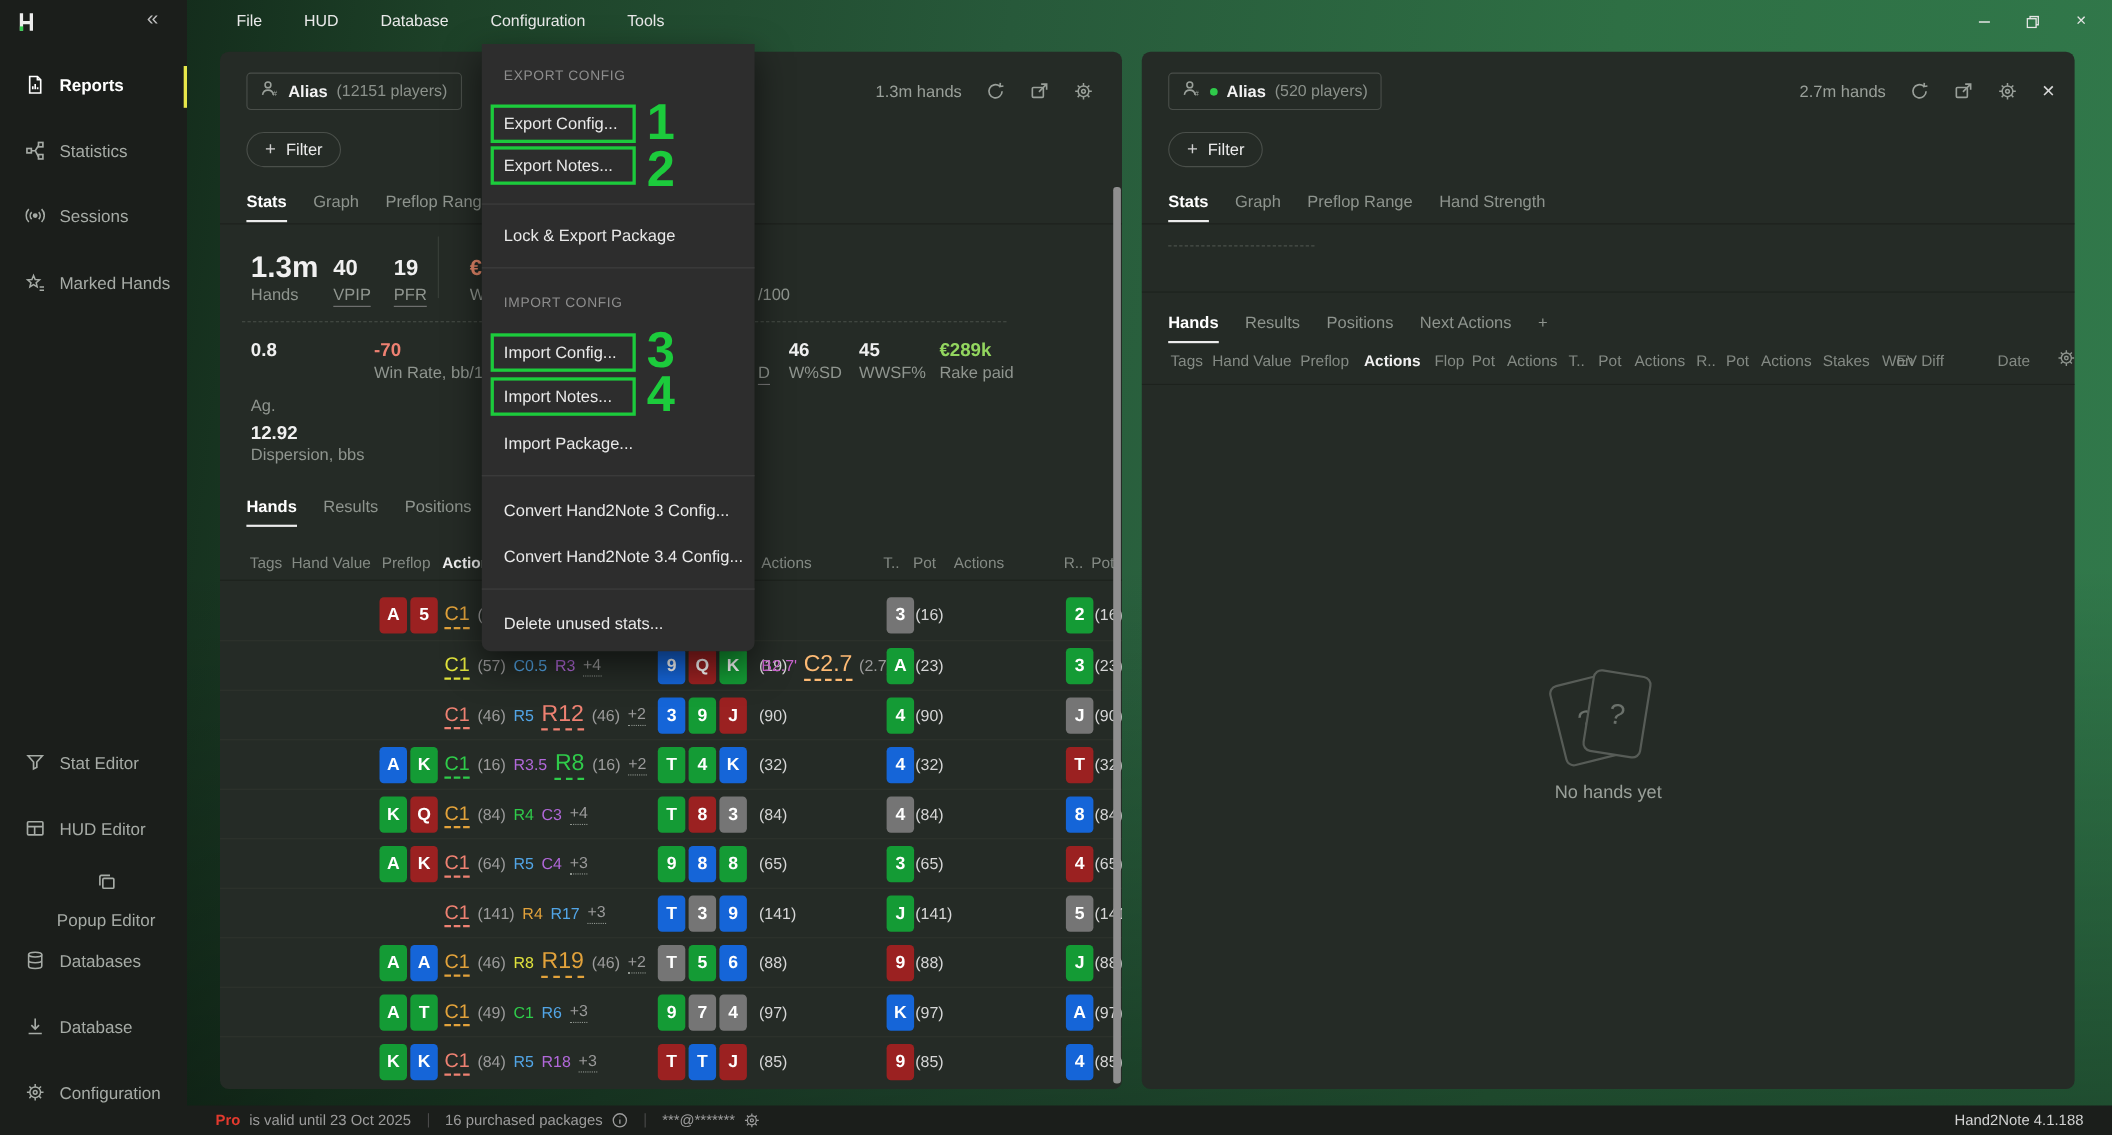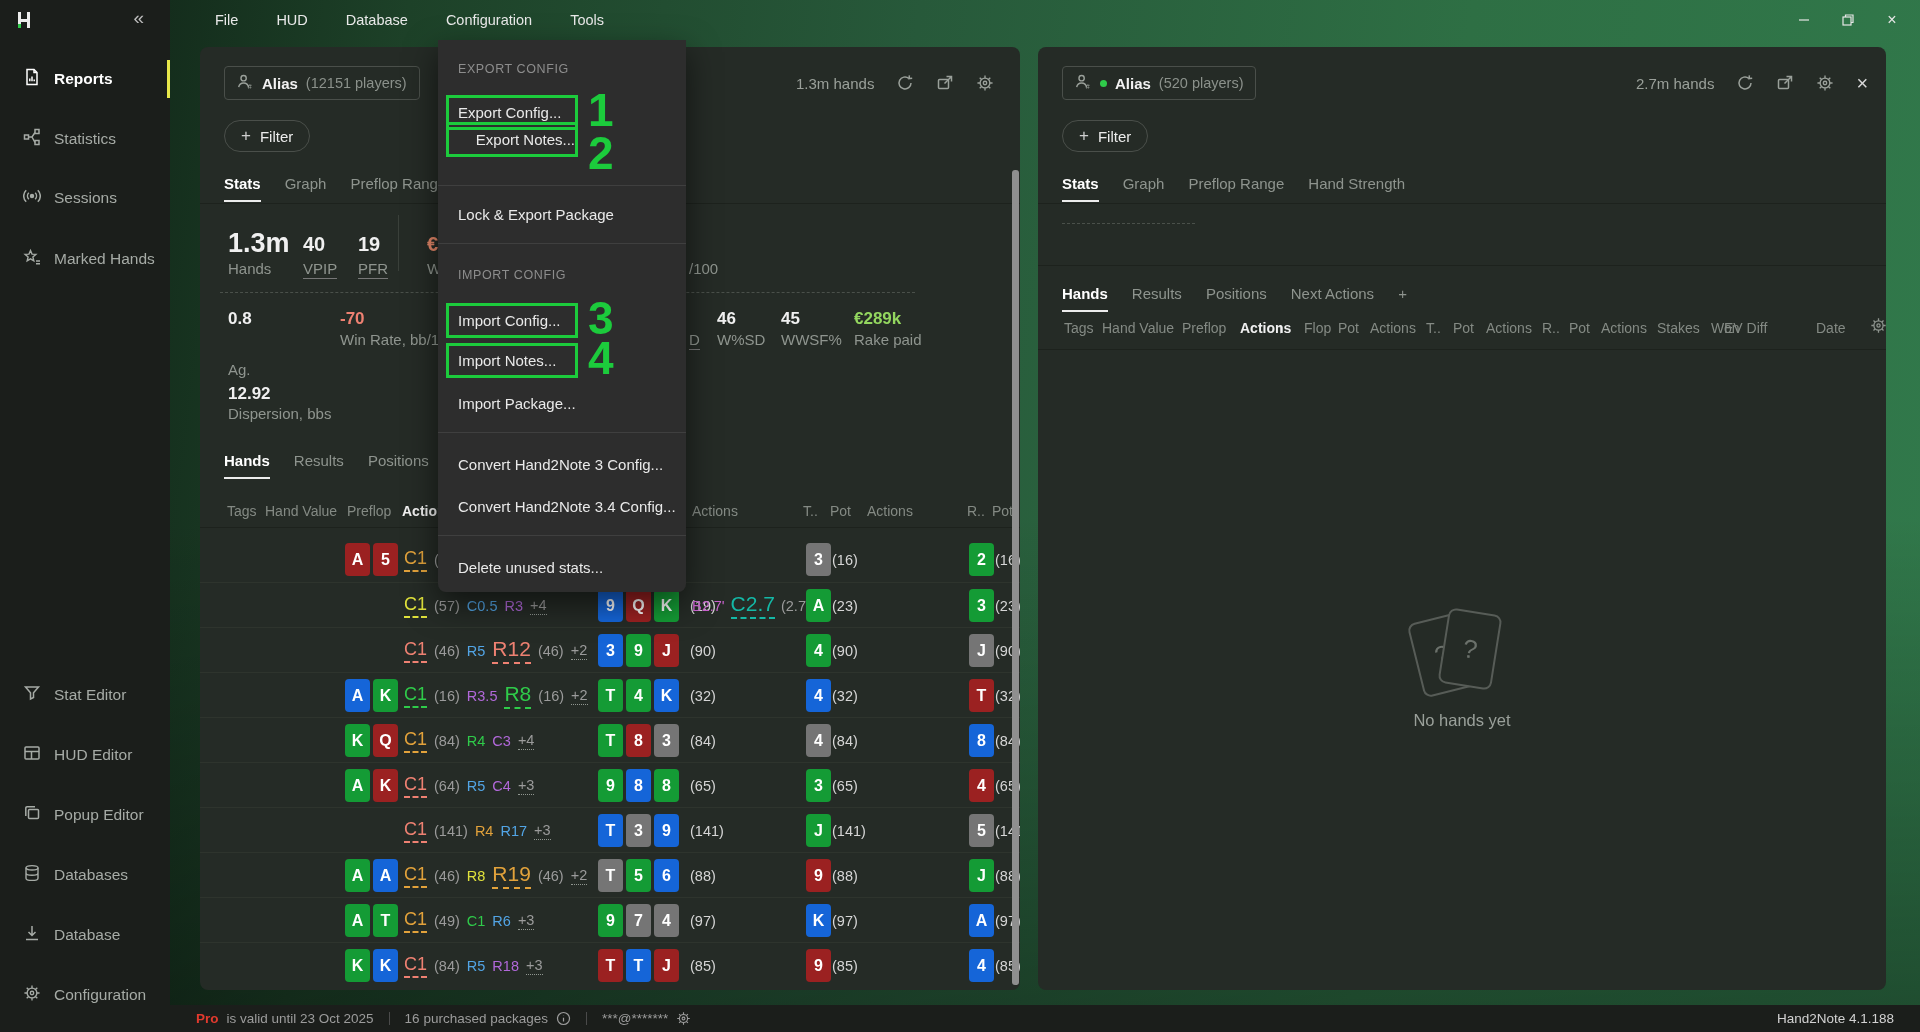--- a/index.html
+++ b/index.html
@@ -167,21 +167,21 @@
           </svg></span>
         <span>Stat Editor</span>
       </div>
       <div class="side-item" style="top: 733px;">
         <span><svg viewBox="0 0 18 18" fill="none" stroke="currentColor" stroke-width="1.5">
             <rect x="2" y="3" width="14" height="12" rx="1"></rect>
             <path d="M2 7.5h14M8.5 7.5V15"></path>
           </svg></span>
         <span>HUD Editor</span>
       </div>
-      <div class="side-item" style="top: 793px;">
+      <div class="side-item" style="top: 793px; flex-direction: column;">
         <span><svg viewBox="0 0 18 18" fill="none" stroke="currentColor" stroke-width="1.5">
             <rect x="5.5" y="5.5" width="10" height="9" rx="1"></rect>
             <path d="M2.8 12V4a1.2 1.2 0 0 1 1.2-1.2h8"></path>
           </svg></span>
         <span>Popup Editor</span>
       </div>
       <div class="side-item" style="top: 853px;">
         <span><svg viewBox="0 0 18 18" fill="none" stroke="currentColor" stroke-width="1.4">
             <ellipse cx="9" cy="3.8" rx="6" ry="2.2"></ellipse>
             <path d="M3 3.8v10.4c0 1.2 2.7 2.2 6 2.2s6-1 6-2.2V3.8M3 9c0 1.2 2.7 2.2 6 2.2s6-1 6-2.2"></path>
@@ -323,21 +323,21 @@
           <span class="seg u-dot" style="color: rgb(155, 155, 155);">+4</span>
         </div>
         <div class="fld gap3" style="left: 398px;">
           <span class="tile" style="background: rgb(21, 101, 216);">9</span>
           <span class="tile" style="background: rgb(155, 33, 33);">Q</span>
           <span class="tile" style="background: rgb(20, 155, 53);">K</span>
           <span class="seg" style="color: rgb(214, 214, 214); margin-left: 8px;">(19)</span>
         </div>
         <div class="fld gap6" style="left: 492px;">
           <span class="seg" style="color: rgb(203, 99, 207);">B2.7'</span>
-          <span class="seg seg-xl u-dash" style="color: #14b8a6;">C2.7</span>
+          <span class="seg seg-xl u-dash" style="color: #fdba74;">C2.7</span>
           <span class="seg" style="color: rgb(155, 155, 155);">(2.7)</span>
         </div>
         <div class="fld gap3" style="left: 606px;">
           <span class="tile" style="background: rgb(20, 155, 53);">A</span>
         </div>
         <div class="fld gap3" style="left: 632px;">
           <span class="seg" style="color: rgb(214, 214, 214);">(23)</span>
         </div>
         <div class="fld gap3" style="left: 769px;">
           <span class="tile" style="background: rgb(20, 155, 53);">3</span>
@@ -679,21 +679,21 @@
   </div>
   <div class="ghost-text">No hands yet</div>
 </section>
 
 <div class="config-menu" id="config-menu">
     <div class="menu-section" style="top: 22px;">EXPORT CONFIG</div>
     <div class="menu-box" style="top: 55px;">
       <span class="bl">Export Config...</span>
     </div>
     <div class="menu-badge" style="top: 45px;">1</div>
-    <div class="menu-box" style="top: 82px; justify-content: flex-end;">
+    <div class="menu-box" style="top: 93px;">
       <span class="bl">Export Notes...</span>
     </div>
     <div class="menu-badge" style="top: 88px;">2</div>
     <div class="menu-sep" style="top: 145px;"></div>
     <div class="menu-item" style="top: 160px;">Lock &amp; Export Package</div>
     <div class="menu-sep" style="top: 203px;"></div>
     <div class="menu-section" style="top: 228px;">IMPORT CONFIG</div>
     <div class="menu-box" style="top: 263px;">
       <span class="bl">Import Config...</span>
     </div>

